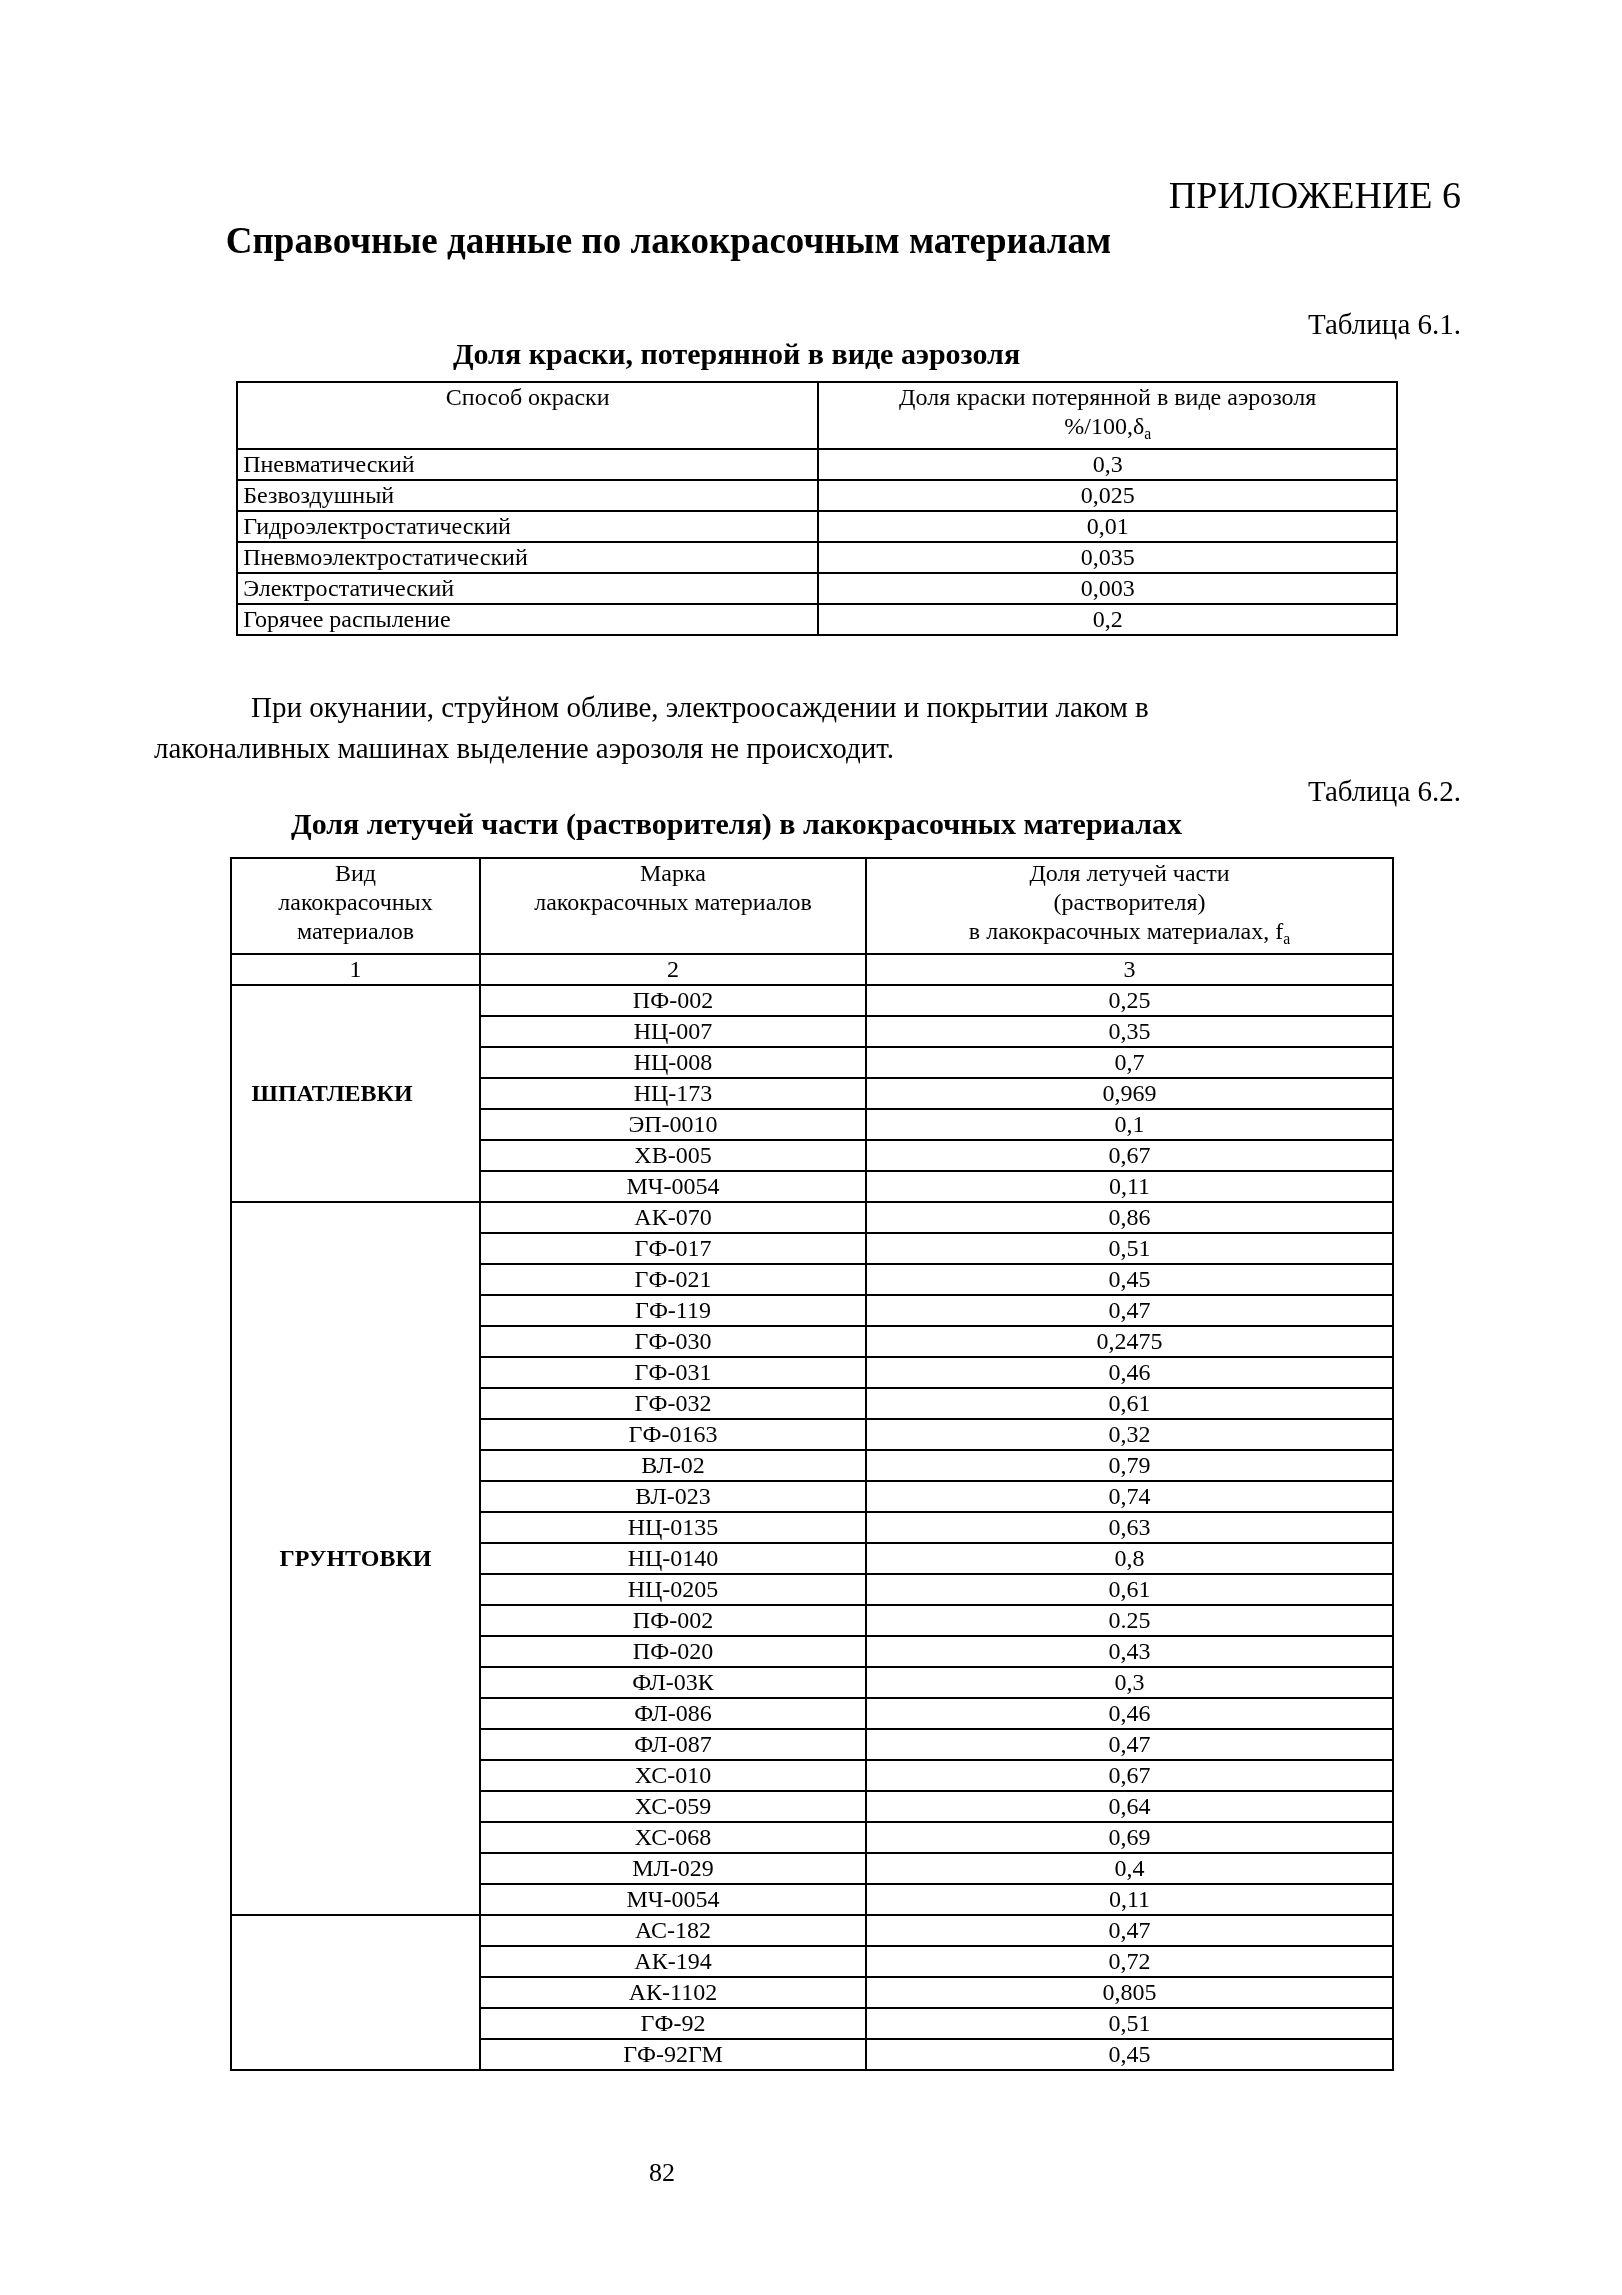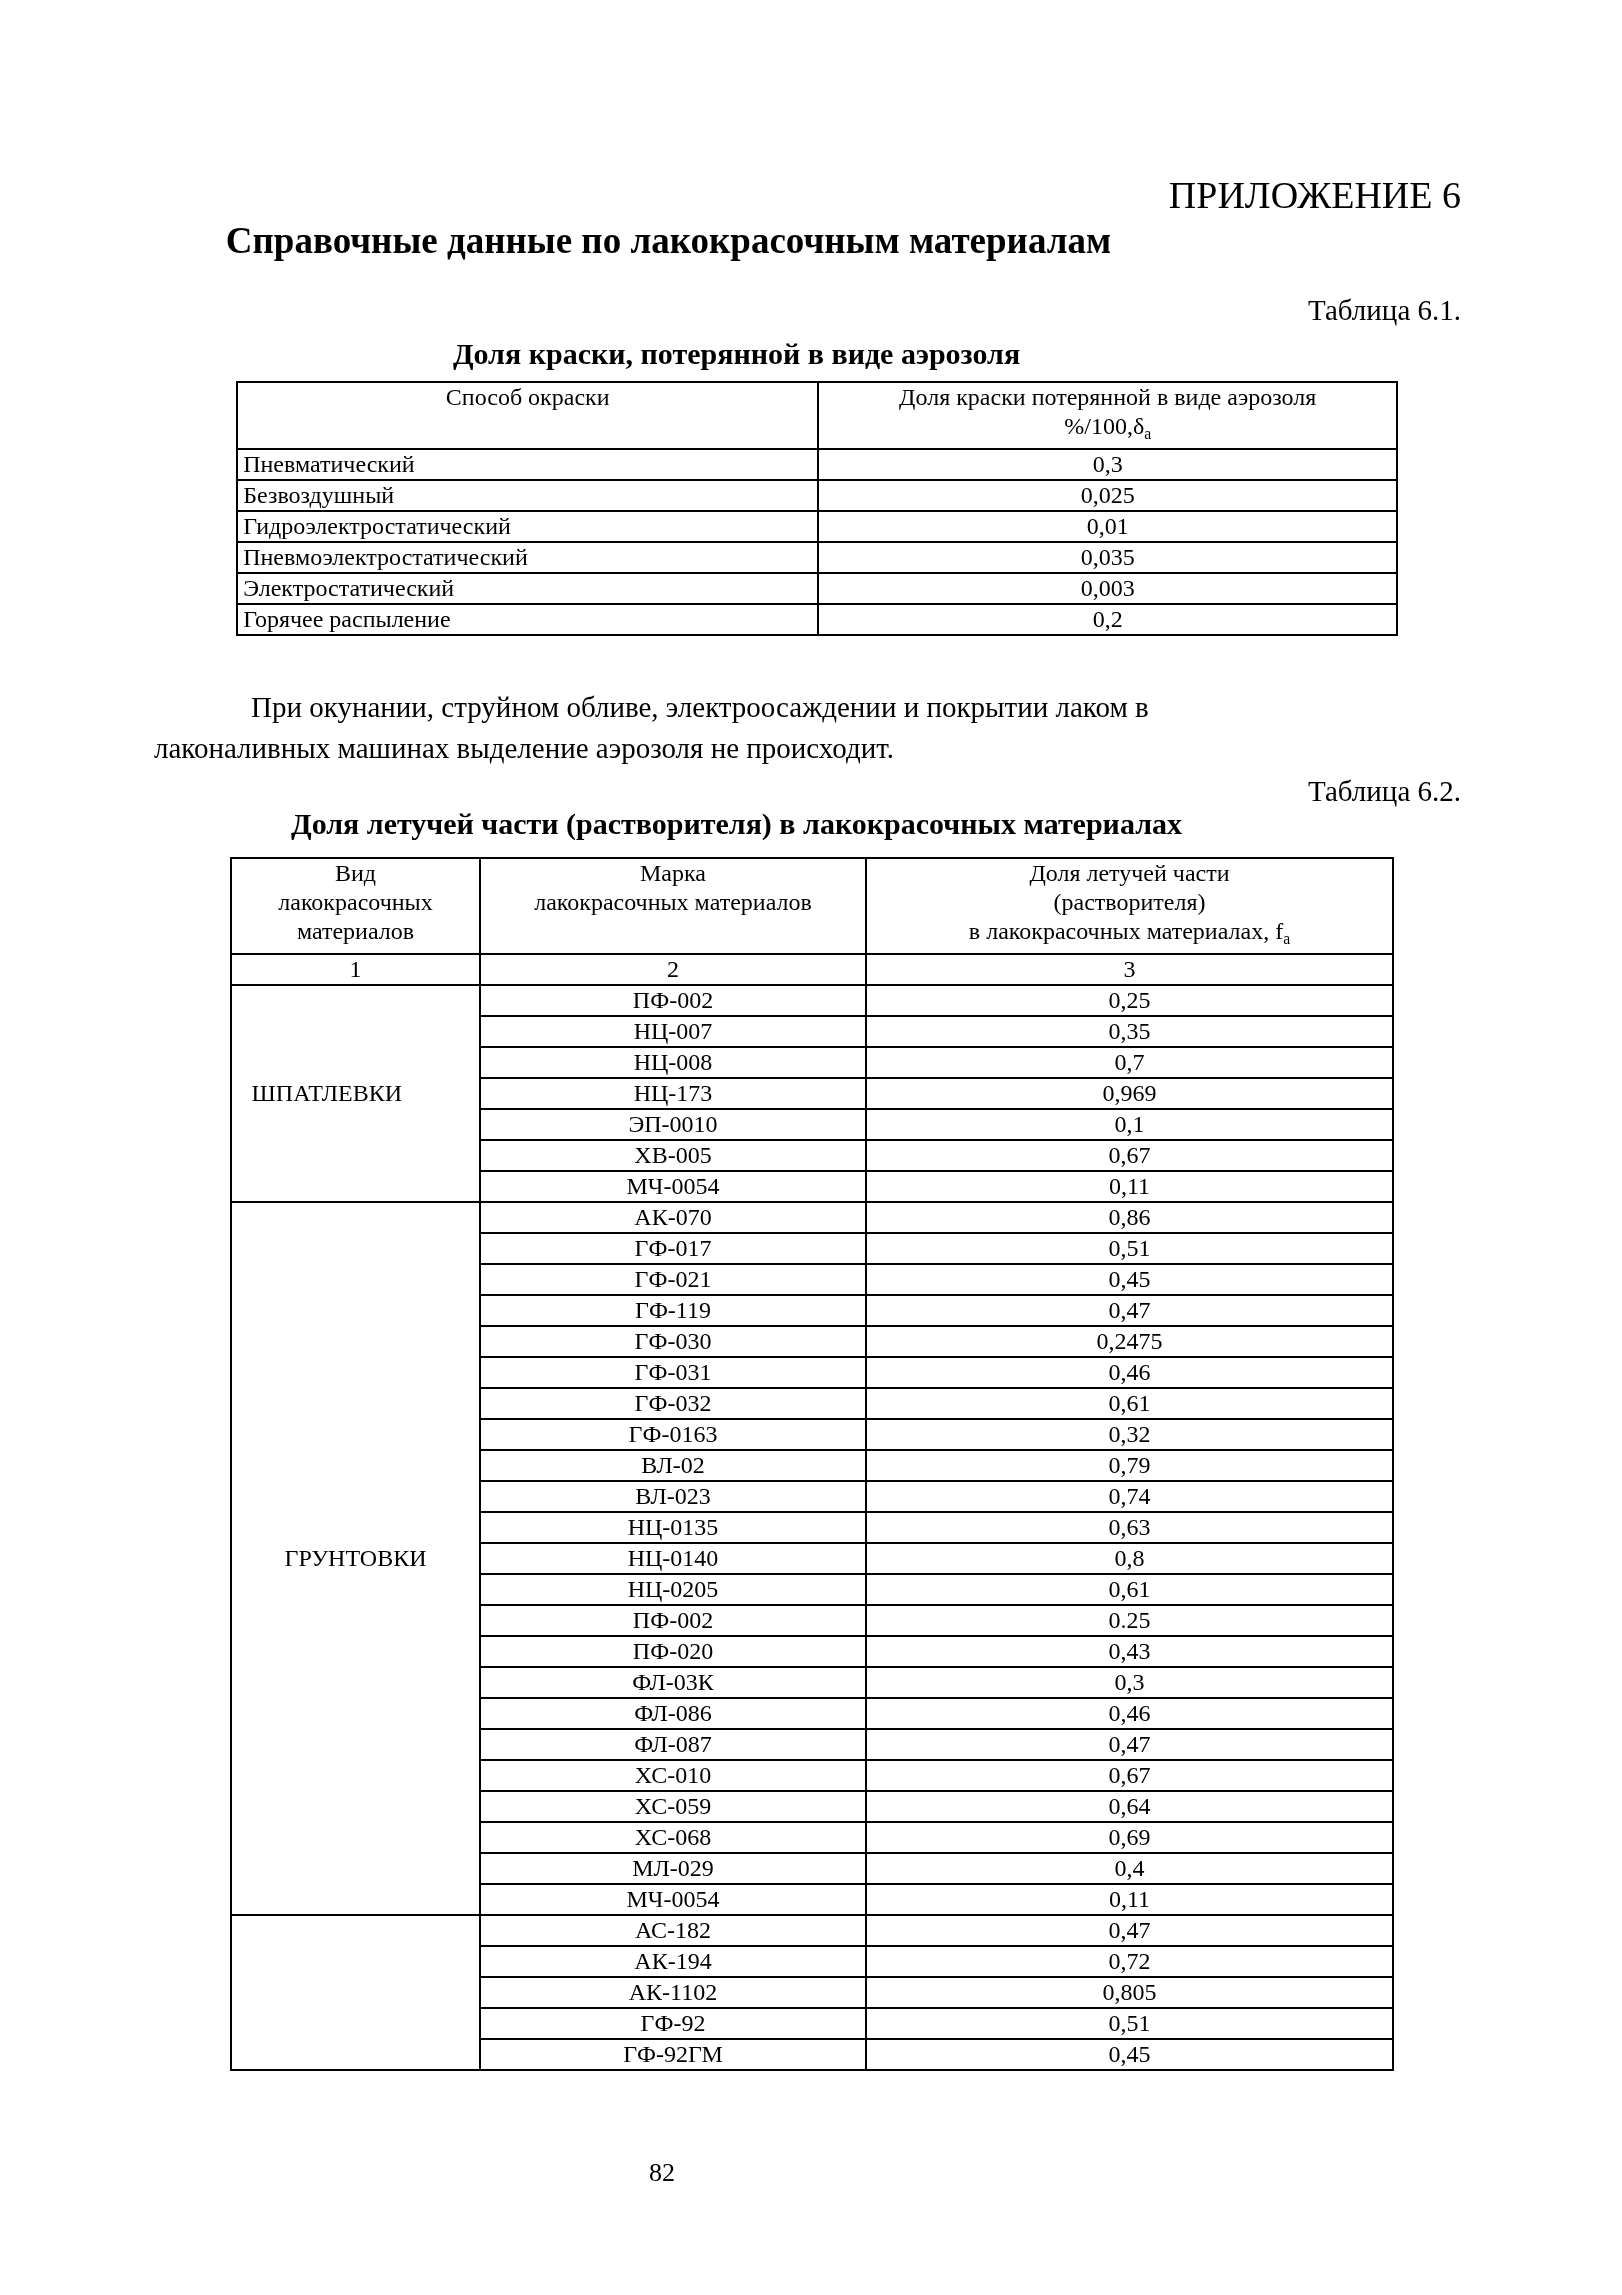--- a/index.html
+++ b/index.html
@@ -17,32 +17,32 @@
   #t1 { left: 236px; top: 381px; width: 1162px; }
   #t1 td.c1 { width: 569px; }
   #t1 tr.hdr td { height: 63px; text-align: center; }
   #t1 tr.row td { height: 28px; }
   #t1 tr.row td.c2 { text-align: center; }
   #t2 { left: 230px; top: 857px; width: 1162px; }
   #t2 col.c1 { width: 249px; } #t2 col.c2 { width: 386px; } #t2 col.c3 { width: 527px; }
   #t2 tr.hdr td { height: 92px; text-align: center; }
   #t2 tr.num td { height: 28px; text-align: center; }
   #t2 tr.row td { height: 27.5px; text-align: center; }
-  #t2 td.group { vertical-align: middle; text-align: center; }
+  #t2 td.group { vertical-align: middle; text-align: center; font-weight: bold; }
   #t2 td.group.left { text-align: left; padding-left: 19.6px; }
   sub { font-size: 15.7px; vertical-align: -5.2px; }
   .page-num { left: 0; width: 1324px; text-align: center; top: 2138px; font-size: 26px; }
 </style>
 </head>
 <body>
 
 <div class="abs appendix">ПРИЛОЖЕНИЕ 6</div>
 <div class="abs main-title">Справочные данные по лакокрасочным материалам</div>
 
-<div class="abs table-label" style="top:272px">Таблица 6.1.</div>
+<div class="abs table-label" style="top:286px">Таблица 6.1.</div>
 <div class="abs table-title" style="top:315px">Доля краски, потерянной в виде аэрозоля</div>
 
 <table id="t1">
   <tbody>
       <tr class="hdr">
     <td class="c1"><span>Способ окраски</span></td>
     <td class="c2">
       <div>Доля краски потерянной в виде аэрозоля</div>
       <div><span>%/100,δ</span><sub>а</sub></div>
     </td>

